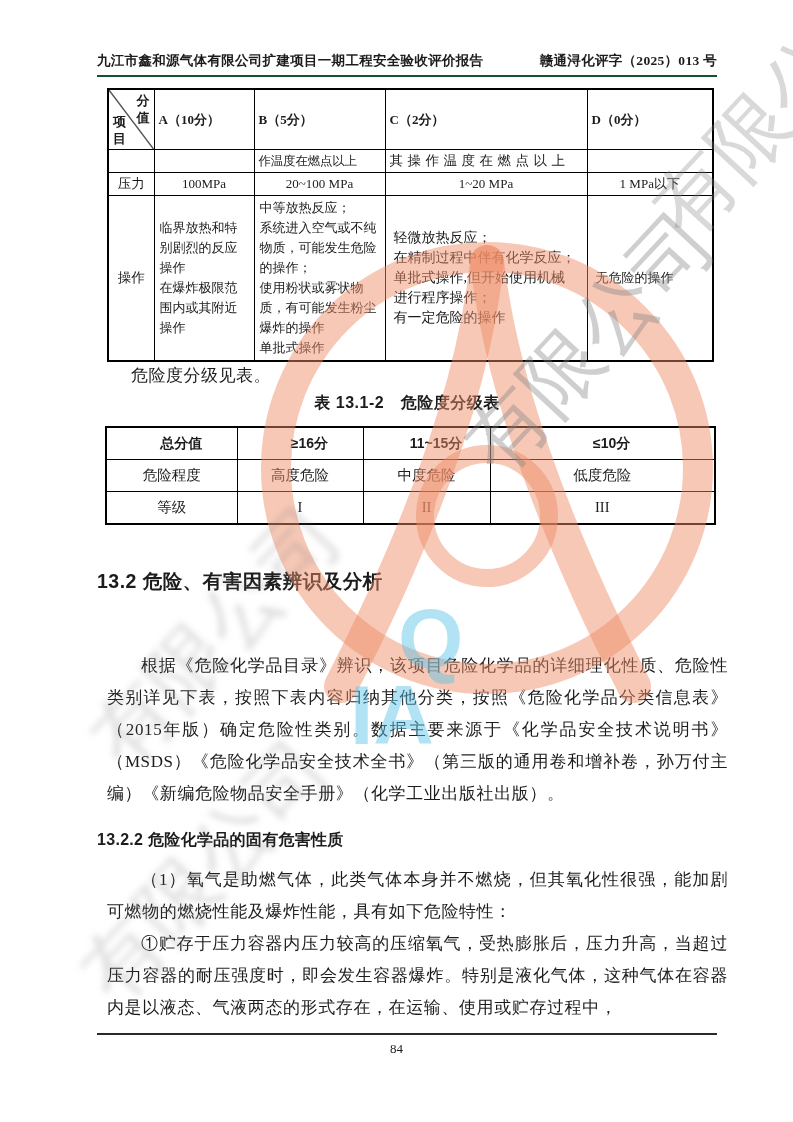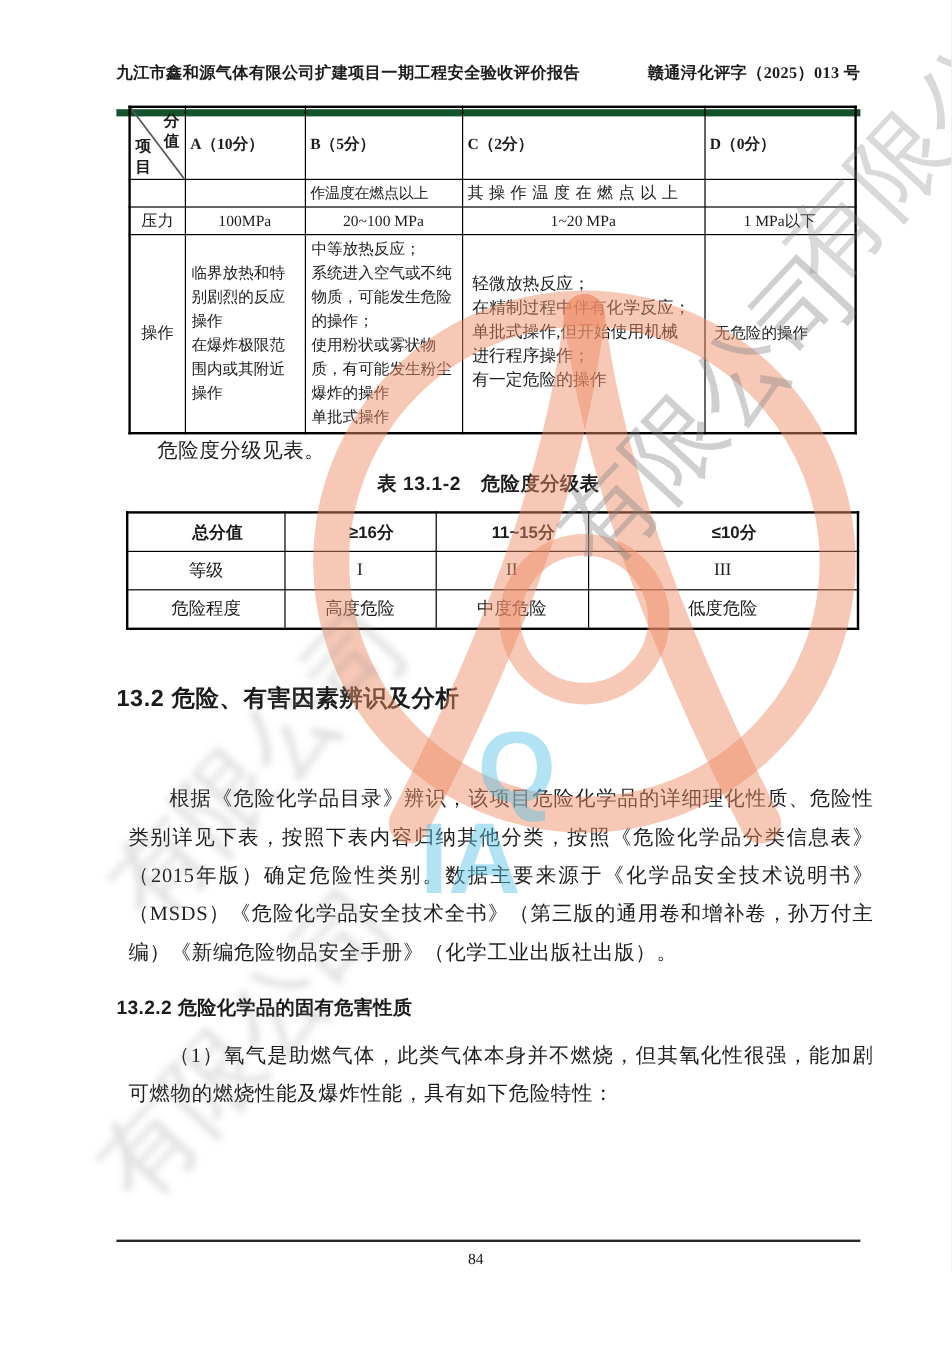--- a/index.html
+++ b/index.html
@@ -1,21 +1,21 @@
 <!DOCTYPE html>
 <html><head>
 <meta charset="utf-8">
 <style>
   html,body{margin:0;padding:0;background:#e8e8e8;}
   .page{position:relative;width:793px;height:1122px;background:#ffffff;margin:0 auto;overflow:hidden;
         font-family:"Liberation Serif","DejaVu Serif",serif;color:#1c1c1c;}
   .abs{position:absolute;}
   
   .header{top:52px;left:97px;width:620px;display:flex;justify-content:space-between;align-items:flex-start;
-          border-bottom:6px solid #14532d;padding-bottom:21px;font-size:13.5px;font-weight:bold;letter-spacing:0.3px;}
+          border-bottom:2px solid #14532d;padding-bottom:5px;font-size:13.5px;font-weight:bold;letter-spacing:0.3px;}
   
   table{border-collapse:collapse;table-layout:fixed;}
   .t1{left:107px;top:88px;width:502px;}
   .t1,.t2{position:absolute;border:2px solid #000;}
   .t1 td,.t1 th,.t2 td,.t2 th{border:1px solid #000;padding:1px 4px;vertical-align:middle;overflow:hidden;}
   .t1{font-size:13px;line-height:20px;}
   .t1 .hdr{font-weight:bold;font-size:13px;text-align:left;}
   .t1 .rowlab{text-align:center;font-size:13.5px;}
   .t1 .cell-c{font-size:14px;}
   .t1 .left{text-align:left;}
@@ -124,38 +124,39 @@
         <col style="width:225px">
     </colgroup>
     <tbody>
         <tr>
       <th class="hei">总分值</th>
       <th class="hei">≥16分</th>
       <th class="hei">11~15分</th>
       <th class="hei">≤10分</th>
     </tr>
     <tr>
+      <td>危险程度</td>
+      <td>高度危险</td>
+      <td>中度危险</td>
+      <td>低度危险</td>
+    </tr>
+    <tr>
       <td>等级</td>
       <td>I</td>
       <td>II</td>
       <td>III</td>
-    </tr>
-    <tr>
-      <td>危险程度</td>
-      <td>高度危险</td>
-      <td>中度危险</td>
-      <td>低度危险</td>
     </tr>
   </tbody>
     </table>
 
   <div class="abs h1">13.2 危险、有害因素辨识及分析</div>
   <div class="abs para p1">根据《危险化学品目录》辨识，该项目危险化学品的详细理化性质、危险性类别详见下表，按照下表内容归纳其他分类，按照《危险化学品分类信息表》（2015年版）确定危险性类别。数据主要来源于《化学品安全技术说明书》（MSDS）《危险化学品安全技术全书》（第三版的通用卷和增补卷，孙万付主编）《新编危险物品安全手册》（化学工业出版社出版）。</div>
   <div class="abs h2 h2b">13.2.2 危险化学品的固有危害性质</div>
   <div class="abs para p2">（1）氧气是助燃气体，此类气体本身并不燃烧，但其氧化性很强，能加剧可燃物的燃烧性能及爆炸性能，具有如下危险特性：</div>
+  <div class="abs para p3">①贮存于压力容器内压力较高的压缩氧气，受热膨胀后，压力升高，当超过压力容器的耐压强度时，即会发生容器爆炸。特别是液化气体，这种气体在容器内是以液态、气液两态的形式存在，在运输、使用或贮存过程中，</div>
 
   <div class="abs footline"></div>
   <div class="abs pagenum">84</div>
 
   <svg class="wm" width="793" height="1122" viewBox="0 0 793 1122">
     <defs>
       <filter id="blur1">
           <feGaussianBlur stdDeviation="3"></feGaussianBlur>
         </filter>
     </defs>

